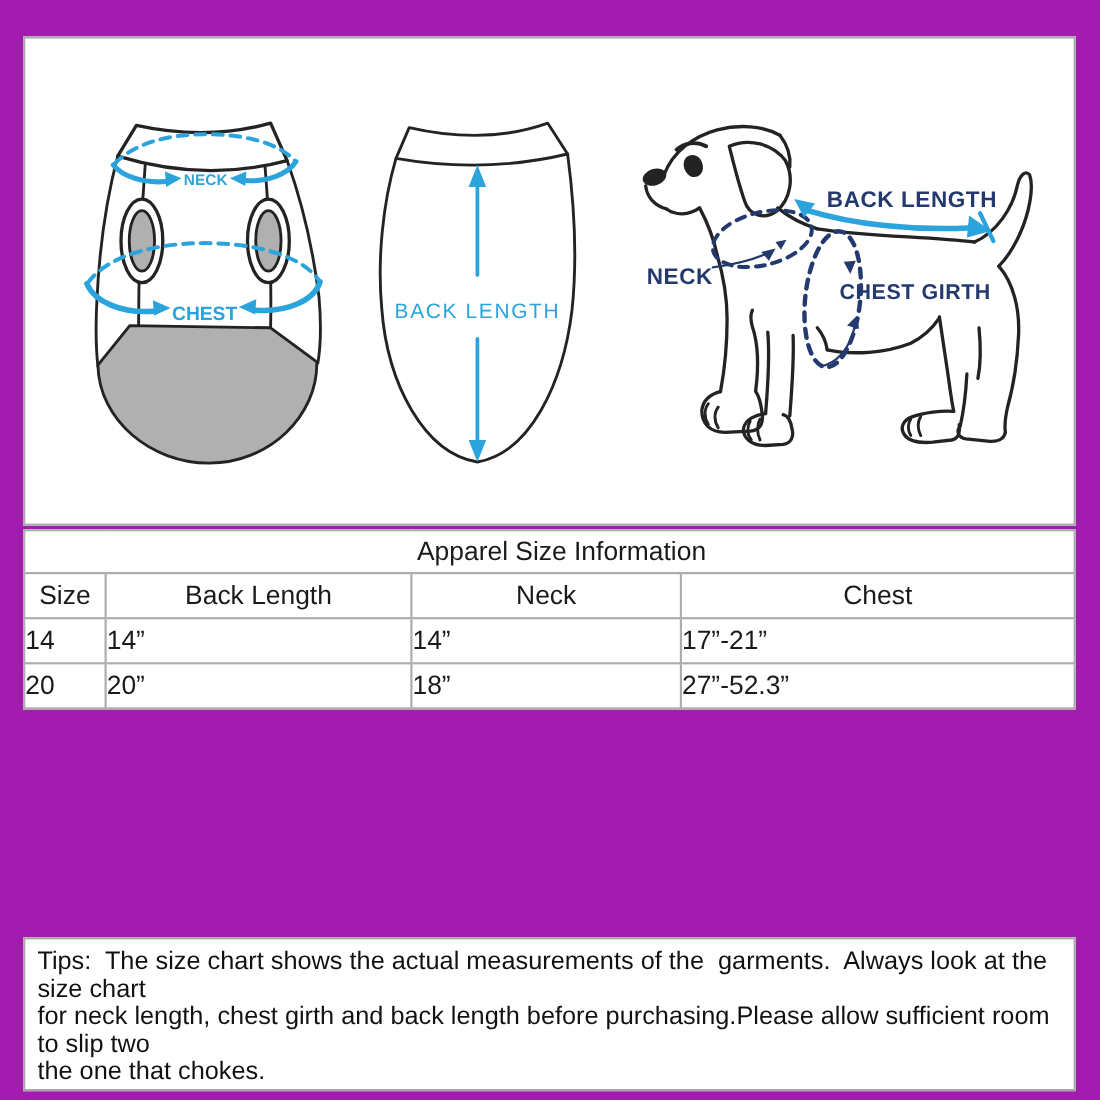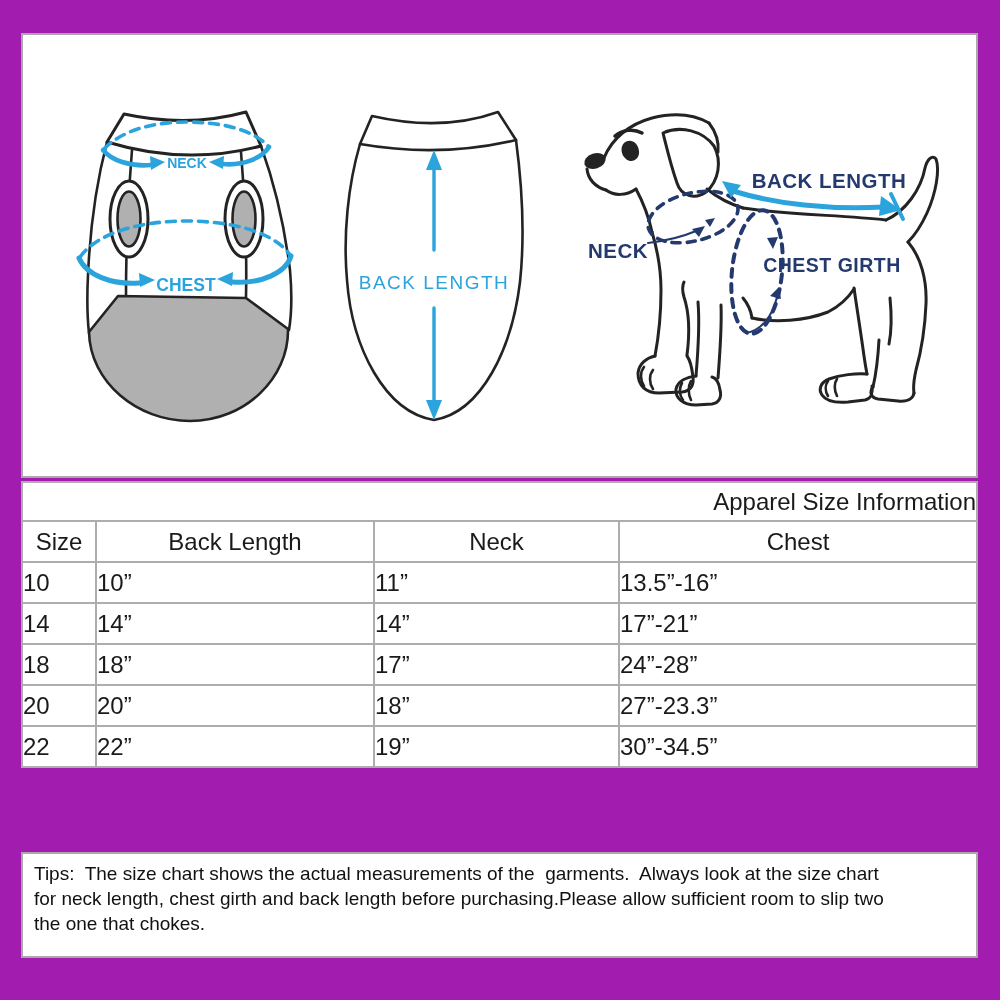--- a/index.html
+++ b/index.html
@@ -20,28 +20,28 @@
   
   table.size-table{
     position:absolute;left:21px;top:481px;width:957px;
     border-collapse:collapse;table-layout:fixed;background:#ffffff;
   }
   table.size-table td,table.size-table th{
     border:2px solid #adadad;font-weight:normal;font-size:24px;
     vertical-align:middle;height:39px;padding:0;color:#1a1a1a;
   }
   table.size-table td.title-cell{
-    text-align:right;padding-left:22px;height:37px;
+    text-align:center;padding-left:22px;height:37px;
   }
 
   
   .tips{
-    position:absolute;left:21px;top:852px;width:957px;height:106px;
+    position:absolute;left:21px;top:852px;width:957px;height:140px;
     border:2px solid #a9a9a9;box-sizing:border-box;background:#ffffff;
-    padding:7px 11px 14px 11px;font-size:19px;line-height:25px;color:#111111;
+    padding:7px 11px 14px 11px;font-size:23px;line-height:25px;color:#111111;
   }
   .tips-line{white-space:pre-wrap;}
 
   
   .outline{fill:none;stroke:#232323;stroke-width:2.6;stroke-linecap:round;stroke-linejoin:round;}
   .outline-thick{fill:none;stroke:#232323;stroke-width:3;stroke-linecap:round;stroke-linejoin:round;}
   .grayfill{fill:#b0b0b0;stroke:#232323;stroke-width:2.6;stroke-linejoin:round;}
   .whitefill{fill:#ffffff;stroke:#232323;stroke-width:3;stroke-linejoin:round;}
   .blue-dash{fill:none;stroke:#2ba3dc;stroke-width:3.6;stroke-dasharray:9 7;stroke-linecap:round;}
   .blue-solid{fill:none;stroke:#2ba3dc;stroke-width:4.6;stroke-linecap:round;}
@@ -168,49 +168,31 @@
       <tr>
         <td class="title-cell" colspan="4">Apparel Size Information</td>
       </tr>
       <tr>
           <th>Size</th>
           <th>Back Length</th>
           <th>Neck</th>
           <th>Chest</th>
         </tr>
 
-    <tr>
-          <td>10</td>
-          <td>10”</td>
-          <td>11”</td>
-          <td>13.5”-16”</td>
-        </tr>
         <tr>
           <td>14</td>
           <td>14”</td>
           <td>14”</td>
           <td>17”-21”</td>
         </tr>
         <tr>
-          <td>18</td>
-          <td>18”</td>
-          <td>17”</td>
-          <td>24”-28”</td>
-        </tr>
-        <tr>
           <td>20</td>
           <td>20”</td>
           <td>18”</td>
-          <td>27”-23.3”</td>
-        </tr>
-        <tr>
-          <td>22</td>
-          <td>22”</td>
-          <td>19”</td>
-          <td>30”-34.5”</td>
+          <td>27”-52.3”</td>
         </tr>
       </tbody>
   </table>
 
   <div class="tips">
       <div class="tips-line">Tips:  The size chart shows the actual measurements of the  garments.  Always look at the size chart</div>
       <div class="tips-line">for neck length, chest girth and back length before purchasing.Please allow sufficient room to slip two</div>
       <div class="tips-line">the one that chokes.</div>
     </div>
 

